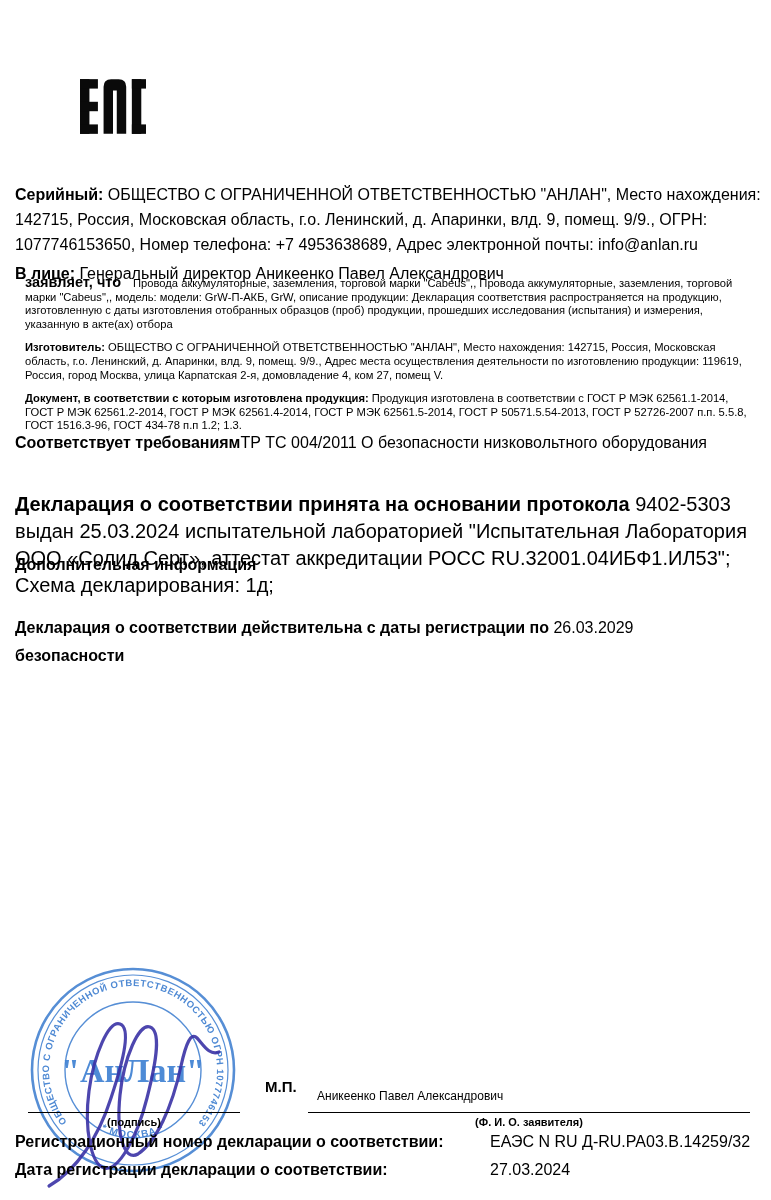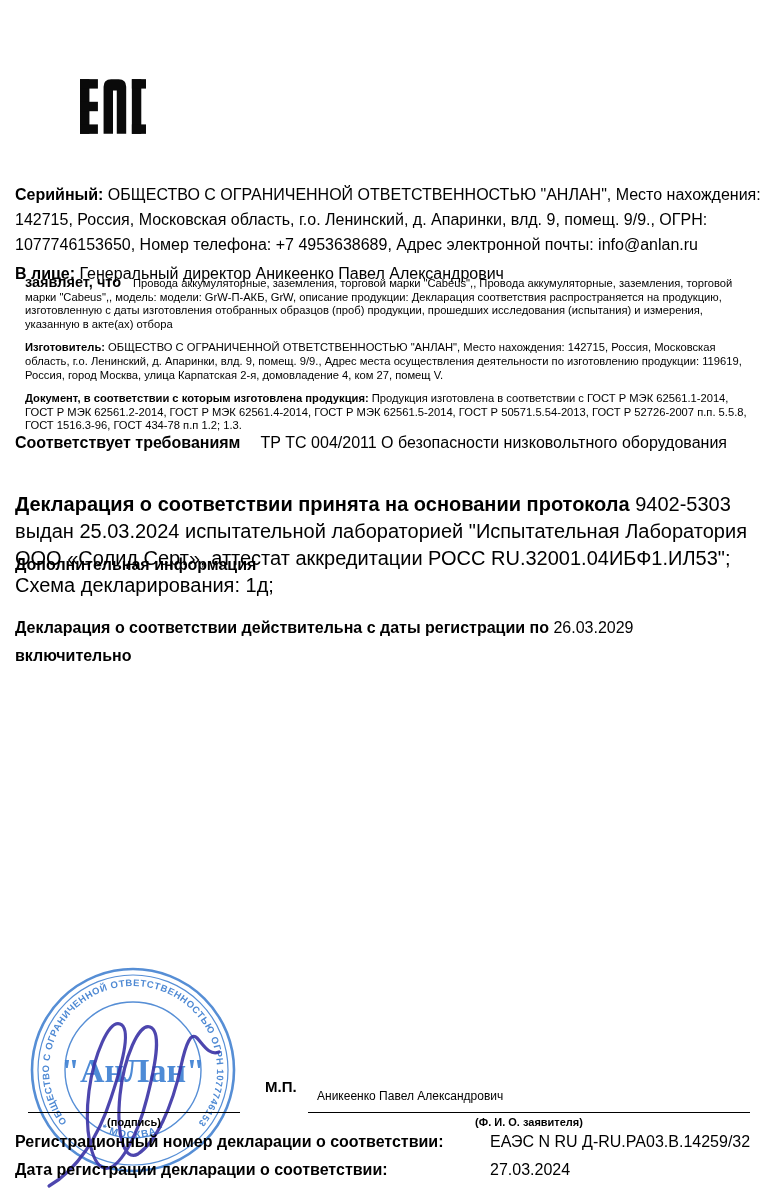--- a/index.html
+++ b/index.html
@@ -14,21 +14,21 @@
   .para{font-size:16px;line-height:25px;}
   .applicant{left:15px;top:166px;width:747px;}
   .person{left:15px;top:245px;width:747px;}
   b.lead{font-weight:bold;}
   
   .small-block{left:15px;top:266px;width:749px;font-size:11.2px;line-height:13.6px;}
   .small-block p{margin:10px;}
   .declares-label{font-weight:bold;font-size:14.5px;padding-right:12px;}
   
   .conformity{left:15px;top:418px;width:749px;font-size:16px;}
-  .conformity .lead{margin-right:20px;}
+  .conformity .lead{margin-right:0;}
   .basis{left:15px;top:471px;width:749px;font-size:20px;line-height:27px;}
   .additional{left:15px;top:540px;width:749px;font-size:16px;font-weight:bold;}
   .validity{left:15px;top:598px;width:749px;font-size:16px;line-height:28px;font-weight:bold;}
   .validity .date{font-weight:normal;}
   .validity .suffix{display:block;}
   
   .mp{left:265px;top:1078px;font-size:15px;font-weight:bold;}
   .fio-name{left:317px;top:1089px;font-size:12px;}
   .rule{border-top:1.5px solid #000;height:0;}
   .sign-line{left:28px;top:1112px;width:212px;}
@@ -73,21 +73,21 @@
   <p><b>Изготовитель:</b> <span>ОБЩЕСТВО С ОГРАНИЧЕННОЙ ОТВЕТСТВЕННОСТЬЮ "АНЛАН", Место нахождения: 142715, Россия, Московская область, г.о. Ленинский, д. Апаринки, влд. 9, помещ. 9/9., Адрес места осуществления деятельности по изготовлению продукции: 119619, Россия, город Москва, улица Карпатская 2-я, домовладение 4, ком 27, помещ V.</span></p>
   <p><b>Документ, в соответствии с которым изготовлена продукция:</b> <span>Продукция изготовлена в соответствии с ГОСТ Р МЭК 62561.1-2014, ГОСТ Р МЭК 62561.2-2014, ГОСТ Р МЭК 62561.4-2014, ГОСТ Р МЭК 62561.5-2014, ГОСТ Р 50571.5.54-2013, ГОСТ Р 52726-2007 п.п. 5.5.8, ГОСТ 1516.3-96, ГОСТ 434-78 п.п 1.2; 1.3.</span></p>
 </div>
 
 <p class="abs conformity"><b class="lead">Соответствует требованиям</b><span>ТР ТС 004/2011 О безопасности низковольтного оборудования</span></p>
 
 <p class="abs basis"><b class="lead">Декларация о соответствии принята на основании протокола</b> <span>9402-5303 выдан 25.03.2024 испытательной лабораторией "Испытательная Лаборатория ООО «Солид Серт», аттестат аккредитации РОСС RU.32001.04ИБФ1.ИЛ53"; Схема декларирования: 1д;</span></p>
 
 <p class="abs additional">Дополнительная информация</p>
 
-<p class="abs validity"><span>Декларация о соответствии действительна с даты регистрации по</span> <span class="date">26.03.2029</span><span class="suffix">включительно</span></p>
+<p class="abs validity"><span>Декларация о соответствии действительна с даты регистрации по</span> <span class="date">26.03.2029</span><span class="suffix">безопасности</span></p>
 
 <div class="abs mp">М.П.</div>
 <div class="abs fio-name">Аникеенко Павел Александрович</div>
 <div class="abs rule sign-line"></div>
 <div class="abs sign-caption">(подпись)</div>
 <div class="abs rule fio-line"></div>
 <div class="abs fio-caption">(Ф. И. О. заявителя)</div>
 
 <div class="abs reg-label row1">Регистрационный номер декларации о соответствии:</div>
 <div class="abs reg-value row1">ЕАЭС N RU Д-RU.РА03.В.14259/32</div>

